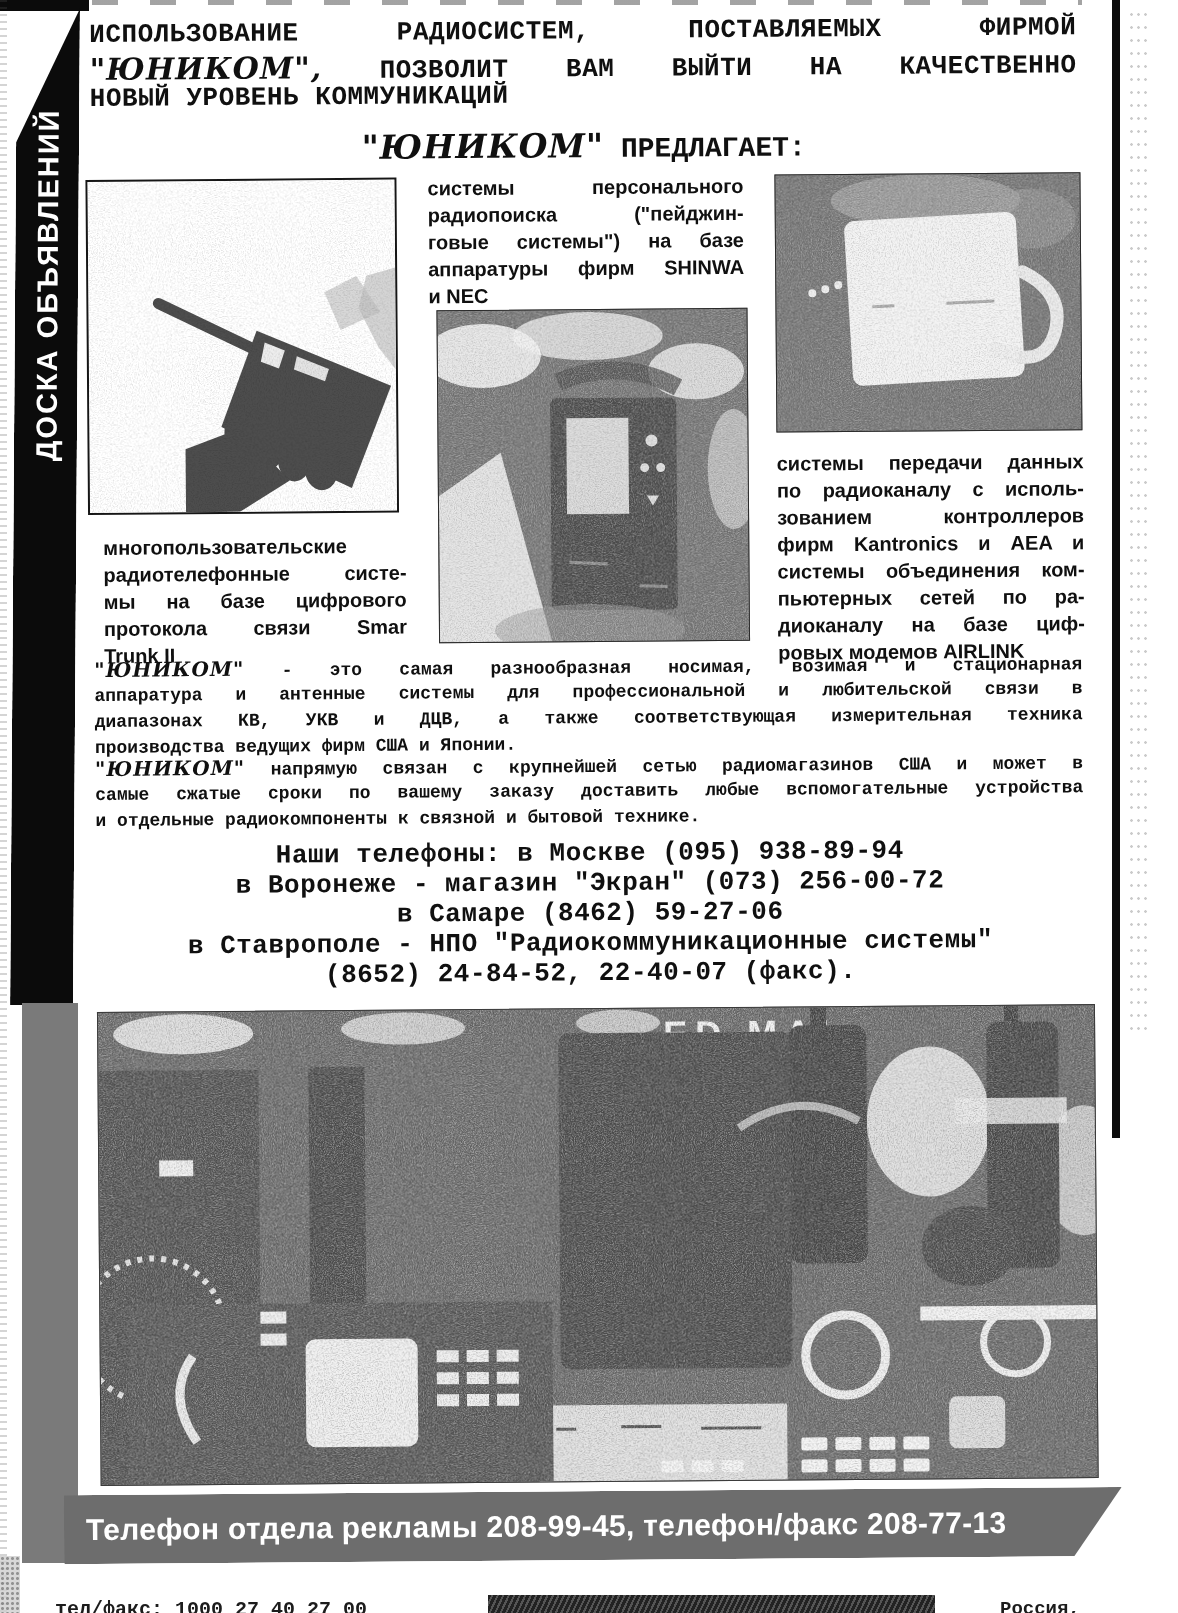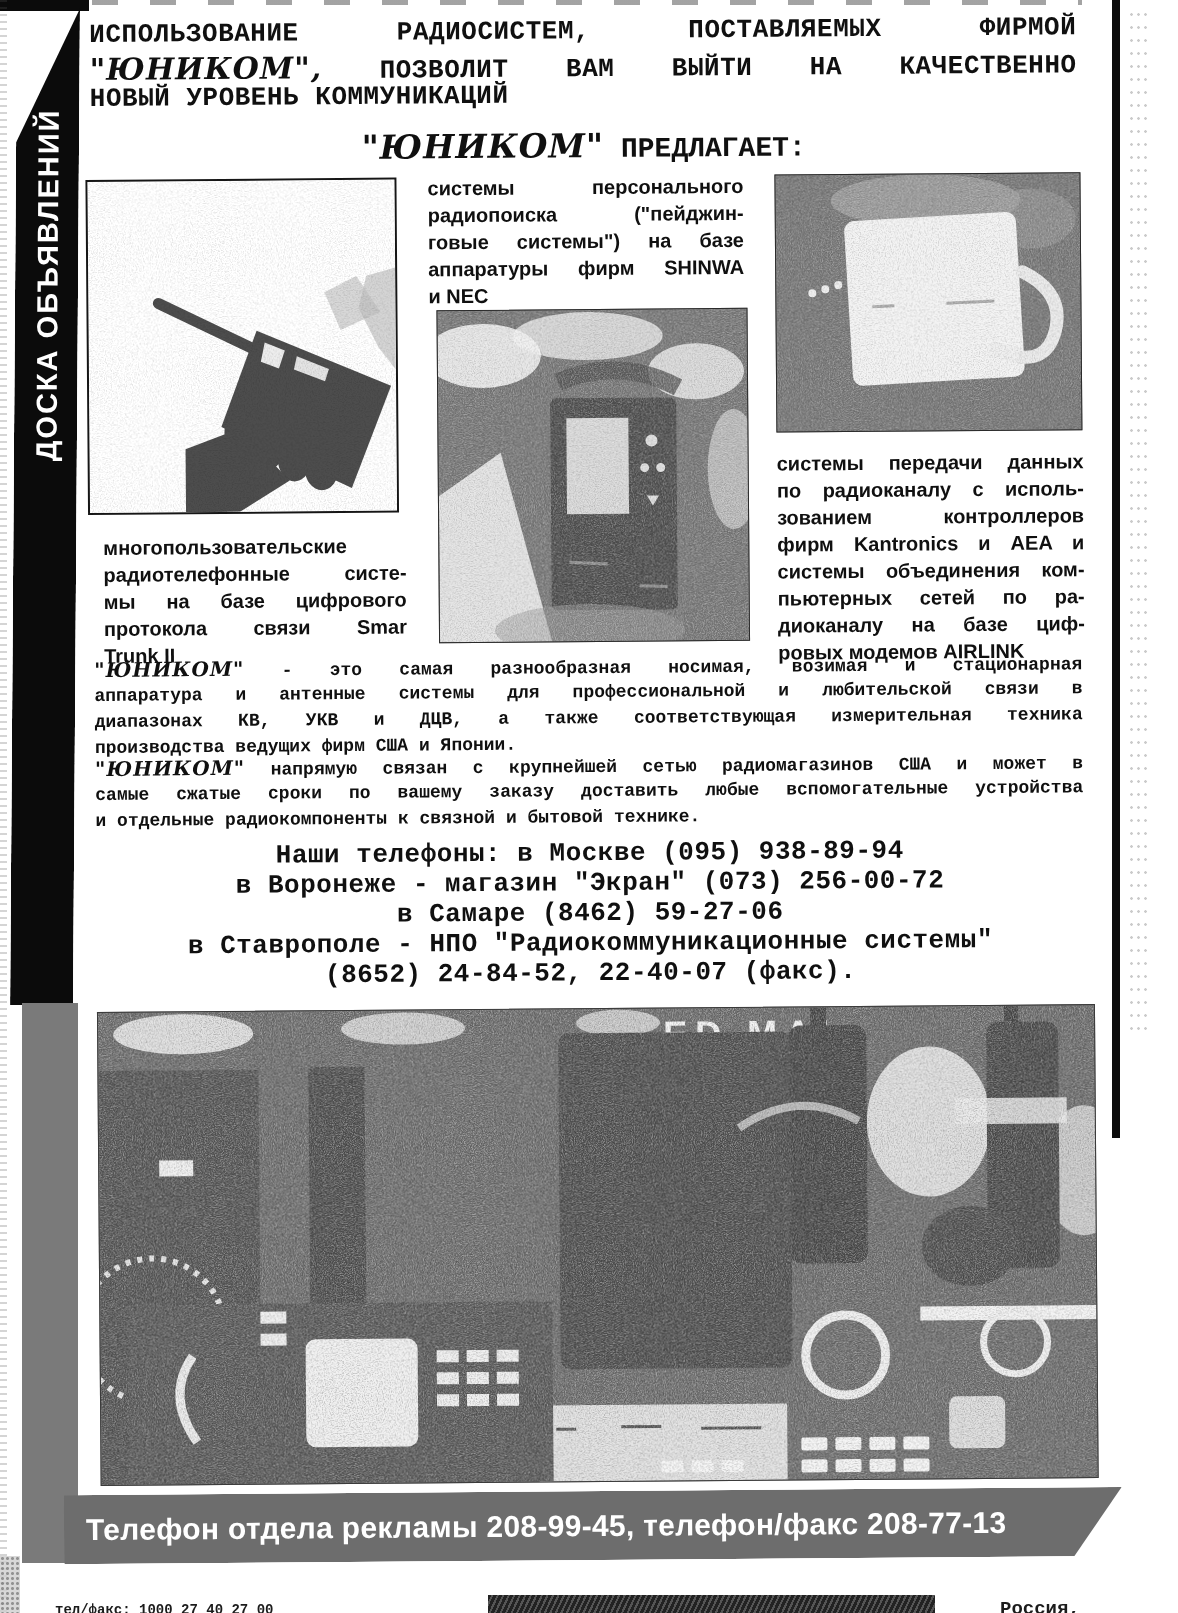--- a/index.html
+++ b/index.html
@@ -63,21 +63,21 @@
   .phones{position:absolute;left:95px;top:838px;width:988px;text-align:center;
           font-size:26px;line-height:30px;letter-spacing:.5px;}
   
   .footer-bar{position:absolute;left:58px;top:1491px;width:1058px;height:69px;background:#6d6d6d;
       clip-path:polygon(0 0,100% 0,calc(100% - 48px) 100%,0 100%);
       display:flex;align-items:center;}
   .footer-bar span{color:#ffffff;font-weight:bold;font-size:30px;letter-spacing:.3px;padding-left:22px;
       font-family:"Liberation Sans",sans-serif;}
   
   .frag{position:absolute;overflow:hidden;color:#1c1c1c;}
-  .frag-l{left:55px;top:1597px;width:430px;height:16px;font-size:14px;line-height:26px;}
+  .frag-l{left:55px;top:1597px;width:430px;height:16px;font-size:20px;line-height:26px;}
   .frag-r{left:1000px;top:1597px;width:178px;height:16px;font-size:19px;line-height:24px;}
   .frag-bar{position:absolute;left:488px;top:1595px;width:447px;height:18px;background:
       repeating-linear-gradient(115deg,#222 0 3px,#555 3px 5px);}
   .corner-speckle{position:absolute;left:0;top:1556px;width:20px;height:57px;opacity:.8;
       background-image:radial-gradient(circle,#777 1.2px,transparent 1.7px);background-size:5px 5px;background-color:#cfcfcf;}
 </style>
 </head>
 <body>
 
 <div class="page">

